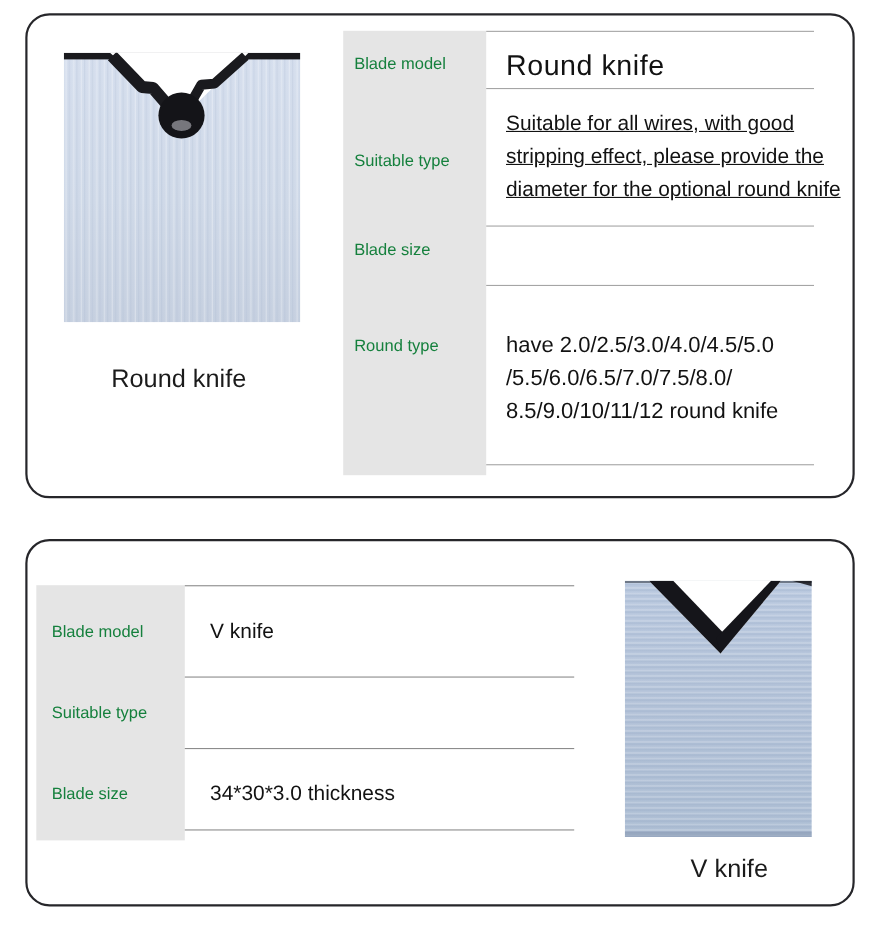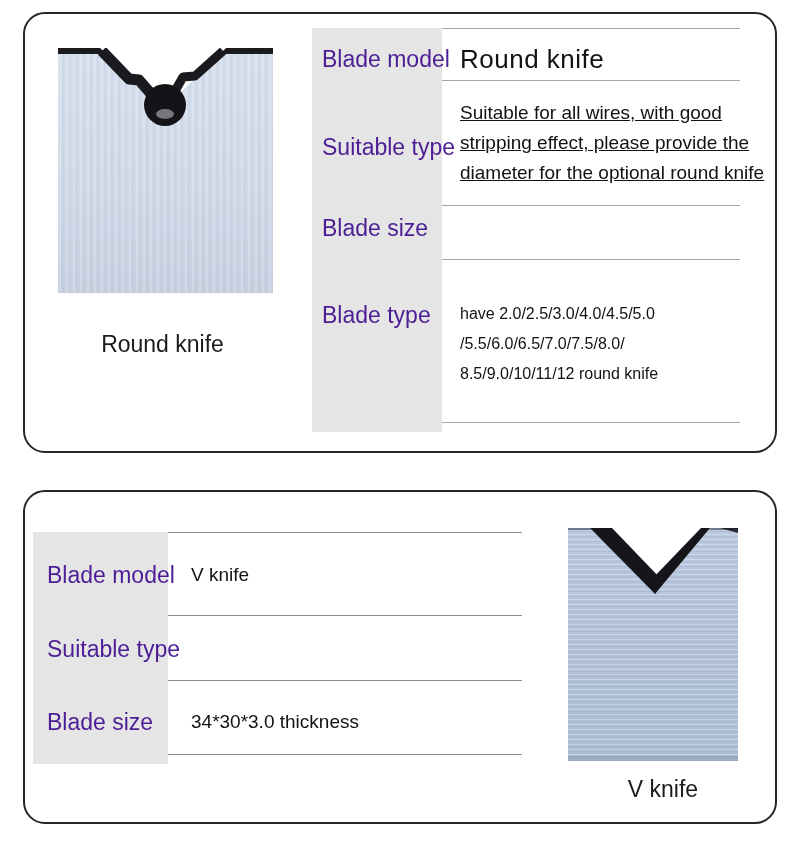--- a/index.html
+++ b/index.html
@@ -11,25 +11,25 @@
     position:absolute;left:23px;width:754px;box-sizing:border-box;
     border:2px solid #26262a;border-radius:22px;background:#fff;
   }
   #topCard{top:12px;height:441px;}
   #bottomCard{top:490px;height:334px;}
   .abs{position:absolute;}
   .graycol{position:absolute;background:#e5e5e5;}
   .sep{position:absolute;height:1px;}
   #topCard .sep{left:417px;width:298px;background:#a5a5a5;}
   #bottomCard .sep{left:143px;width:354px;background:#8c8c8c;}
-  .label{position:absolute;font-size:23px;line-height:22px;color:#4c1d95;white-space:pre;text-align:right;}
+  .label{position:absolute;font-size:15px;line-height:22px;color:#15803d;white-space:pre;text-align:right;}
   .value{position:absolute;color:#121212;white-space:pre;}
   .v-big{font-size:26px;line-height:32px;letter-spacing:.5px;}
   .v-med{font-size:19px;line-height:30px;text-decoration:underline;}
-  .v-list{font-size:16px;line-height:30px;}
+  .v-list{font-size:20px;line-height:30px;}
   .v-bot{font-size:19px;line-height:24px;}
   .caption{position:absolute;font-size:23px;color:#1b1b1b;text-align:center;}
   svg{display:block;}
 </style>
 </head>
 <body>
 
 <div class="card" id="topCard">
 
   <svg class="abs" style="left:33px;top:34px" width="215" height="245" viewBox="0 0 215 245">
@@ -59,21 +59,21 @@
 
   <div class="sep" style="top:14px"></div>
   <div class="sep" style="top:66px"></div>
   <div class="sep" style="top:191px"></div>
   <div class="sep" style="top:245px"></div>
   <div class="sep" style="top:408px"></div>
 
   <div class="label" style="left:297px;top:34px">Blade model</div>
   <div class="label" style="left:297px;top:122px">Suitable type</div>
   <div class="label" style="left:297px;top:203px">Blade size</div>
-  <div class="label" style="left:297px;top:290px">Blade type</div>
+  <div class="label" style="left:297px;top:290px">Round type</div>
 
   <div class="value v-big" style="left:435px;top:29px">Round knife</div>
   <div class="value v-med" style="left:435px;top:84px">Suitable for all wires, with good
 stripping effect, please provide the
 diameter for the optional round knife</div>
   <div class="value v-list" style="left:435px;top:285px">have 2.0/2.5/3.0/4.0/4.5/5.0
 /5.5/6.0/6.5/7.0/7.5/8.0/
 8.5/9.0/10/11/12 round knife</div>
 </div>
 

